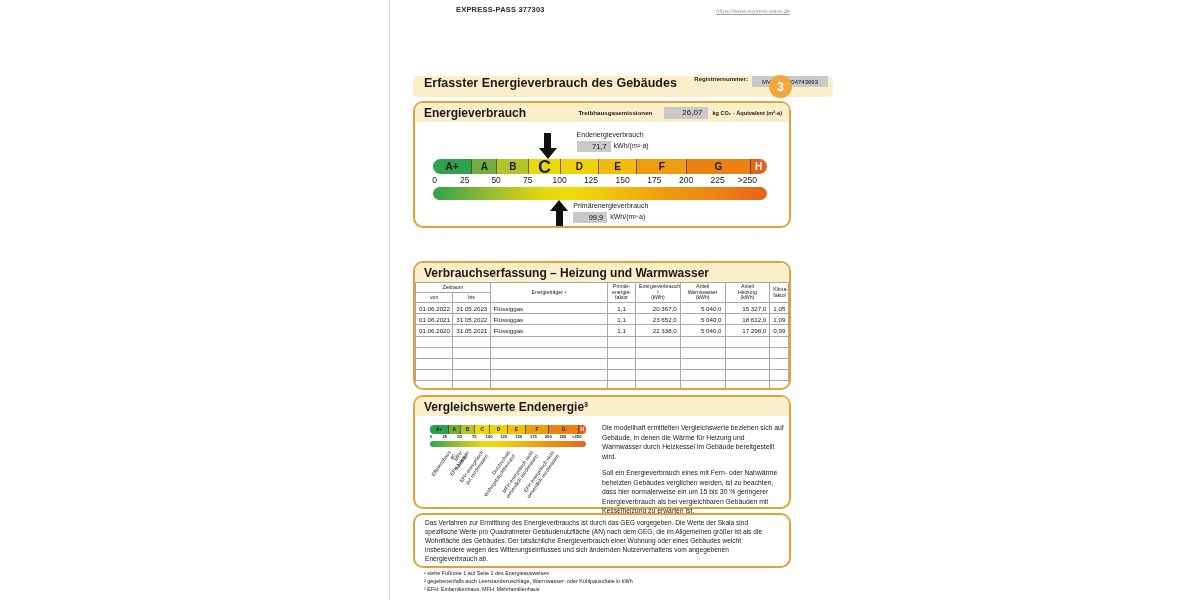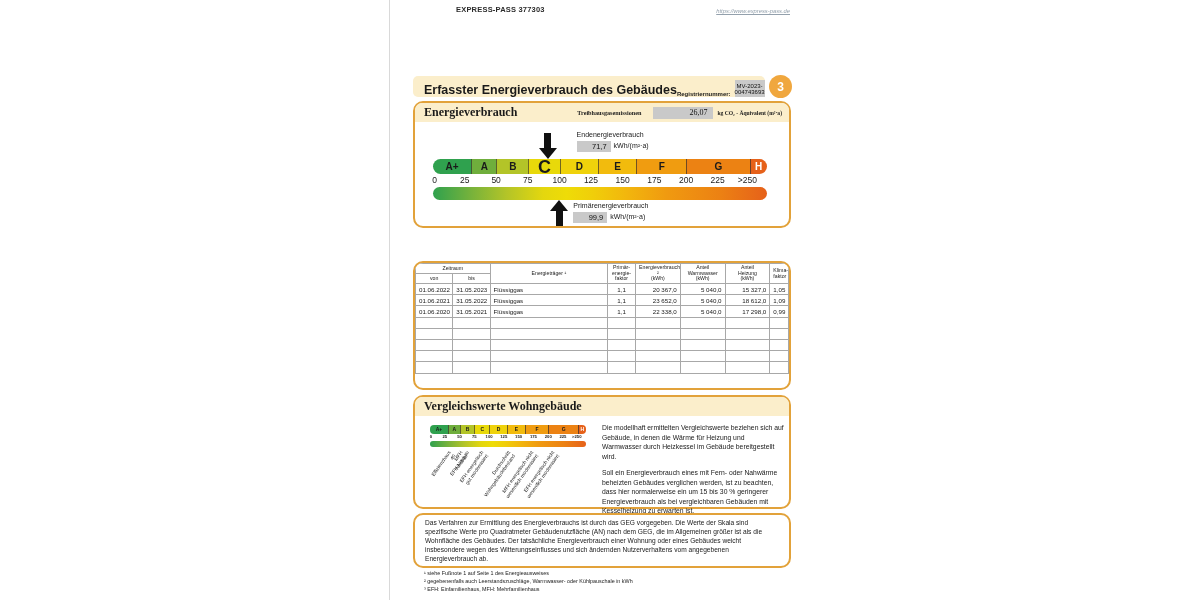--- a/index.html
+++ b/index.html
@@ -7,42 +7,42 @@
   .vline{position:absolute;left:389px;top:0;width:1px;height:600px;background:#d9d9d9;}
   .doc{position:absolute;left:413px;top:0;width:379px;height:600px;}
 
   
   .doc-header{position:absolute;top:5px;left:11px;right:2px;display:flex;justify-content:space-between;align-items:flex-end;margin-left:32px;}
   .exp-id{font-size:7.5px;font-weight:bold;color:#2b2b2b;letter-spacing:.2px;}
   .exp-link{font-size:5.8px;color:#93a0ac;font-style:italic;text-decoration:underline;}
 
   
   .gold-box{border:2px solid #e2a23a;border-radius:10px;background:#fff;box-sizing:border-box;position:absolute;left:0;width:378px;}
-  .box-head{height:19px;background:#fbeecb;border-radius:7px 7px 0 0;display:flex;align-items:center;font-family:Liberation Serif, serif;}
+  .box-head{height:19px;background:#fbeecb;border-radius:7px 7px 0 0;display:flex;align-items:center;}
   .box-title{margin-left:9px;font-size:12px;font-weight:bold;white-space:nowrap;}
   .graybox{background:#c9c9c9;color:#111;text-align:center;}
 
   
   .title-box{top:17px;height:50px;}
   .main-title{position:absolute;left:9px;top:2px;font-size:26px;font-weight:bold;font-style:italic;color:#8e2033;letter-spacing:-1.2px;transform:scaleX(.80);transform-origin:0 0;white-space:nowrap;}
   .title-sub{position:absolute;left:152px;top:23px;font-size:10px;font-weight:bold;}
   .law-row{position:absolute;left:9px;bottom:4px;display:flex;align-items:center;font-size:5.6px;color:#333;}
   .date-box{margin-left:10px;font-size:8px;font-weight:bold;padding:1px 0;width:66px;}
 
   
-  .section-head{position:absolute;top:76px;left:0;width:352px;height:21px;background:#fbeecb;border-radius:5px;display:flex;align-items:flex-end;box-sizing:border-box;}
+  .section-head{position:absolute;top:76px;left:0;width:420px;height:21px;background:#fbeecb;border-radius:5px;display:flex;align-items:flex-start;box-sizing:border-box;}
   .section-title{margin-left:11px;font-size:12.5px;font-weight:bold;white-space:nowrap;}
   .reg-label{margin-left:auto;font-size:6px;font-weight:bold;}
   .reg-box{margin:0 5px 0 4px;font-size:6px;padding:2.5px 0;width:76px;}
   .page-badge{position:absolute;top:75px;left:356px;width:23px;height:23px;border-radius:50%;background:#f0a73e;color:#fff;font-weight:bold;font-size:12px;display:flex;align-items:center;justify-content:center;}
 
   
   .energy-box{top:101px;height:127px;}
   .ghg-label{margin-left:auto;font-size:6.2px;font-weight:bold;}
-  .ghg-value{margin-left:12px;font-size:8px;padding:1.5px 0;width:60px;text-align:right;padding-right:6px;box-sizing:border-box;}
+  .ghg-value{margin-left:12px;font-size:8px;padding:1.5px 0;width:44px;text-align:right;padding-right:6px;box-sizing:border-box;}
   .ghg-unit{font-size:5.6px;font-weight:bold;margin:0 7px 0 4px;}
   .scale-wrap{position:absolute;left:18px;top:20px;width:334px;height:103px;}
   .marker{position:absolute;transform:translateX(-50%);display:flex;flex-direction:column;align-items:center;}
   .stem{width:7px;height:15px;background:#111;}
   .head-down{width:0;height:0;border-left:9px solid transparent;border-right:9px solid transparent;border-top:11px solid #111;}
   .head-up{width:0;height:0;border-left:9px solid transparent;border-right:9px solid transparent;border-bottom:11px solid #111;}
   .energy-block{position:absolute;font-size:7px;line-height:1.25;}
   .energy-val-row{display:flex;align-items:center;margin-top:1px;}
   .val-box{font-size:7.5px;padding:1px 0;width:34px;text-align:right;padding-right:4px;box-sizing:border-box;}
   .val-unit{margin-left:3px;font-size:7px;}
@@ -172,20 +172,23 @@
           <div class="energy-val-row">
             <span class="graybox val-box">99,9</span>
             <span class="val-unit">kWh/(m²·a)</span>
           </div>
         </div>
       </div>
     </div>
 
 
     <div class="gold-box table-box">
+      <div class="box-head">
+        <span class="box-title">Verbrauchserfassung – Heizung und Warmwasser</span>
+      </div>
       <table class="consumption">
         <colgroup>
           <col style="width:10%">
             <col style="width:10%">
             <col style="width:31.5%">
             <col style="width:7.5%">
           <col style="width:12%">
             <col style="width:12%">
             <col style="width:12%">
             <col style="width:5%">
@@ -293,21 +296,21 @@
               <td></td>
               <td></td>
               <td></td>
             </tr>
         </tbody>
       </table>
     </div>
 
     <div class="gold-box compare-box">
       <div class="box-head">
-        <span class="box-title">Vergleichswerte Wohngebäude</span>
+        <span class="box-title">Vergleichswerte Endenergie³</span>
       </div>
       <div class="mini-wrap">
         <div class="mini-bar">
           <div class="seg" style="width:11.4%;background:#2fa14e;">A+</div>
           <div class="seg" style="width:7.6%;background:#6fae3c;">A</div>
           <div class="seg" style="width:9.5%;background:#b3c428;">B</div>
           <div class="seg" style="width:9.5%;background:#e8d90a;">C</div>
           <div class="seg" style="width:11.4%;background:#efd20b;">D</div>
           <div class="seg" style="width:11.4%;background:#f2bb0d;">E</div>
           <div class="seg" style="width:15.1%;background:#f09c10;">F</div>

